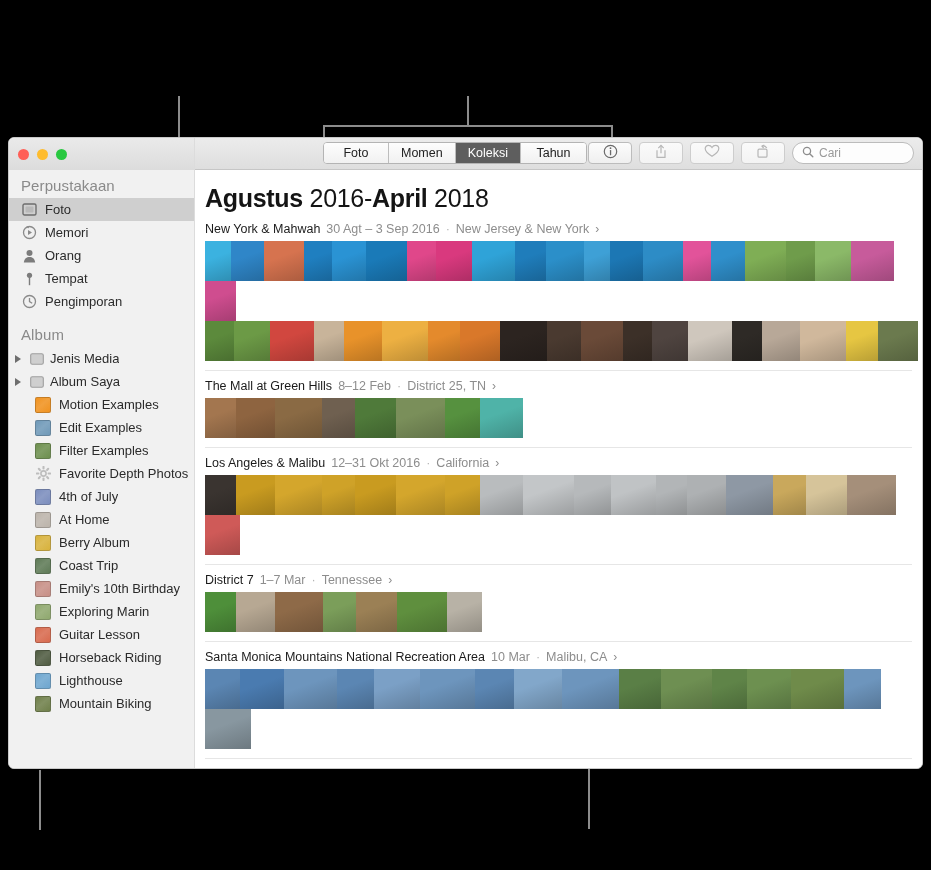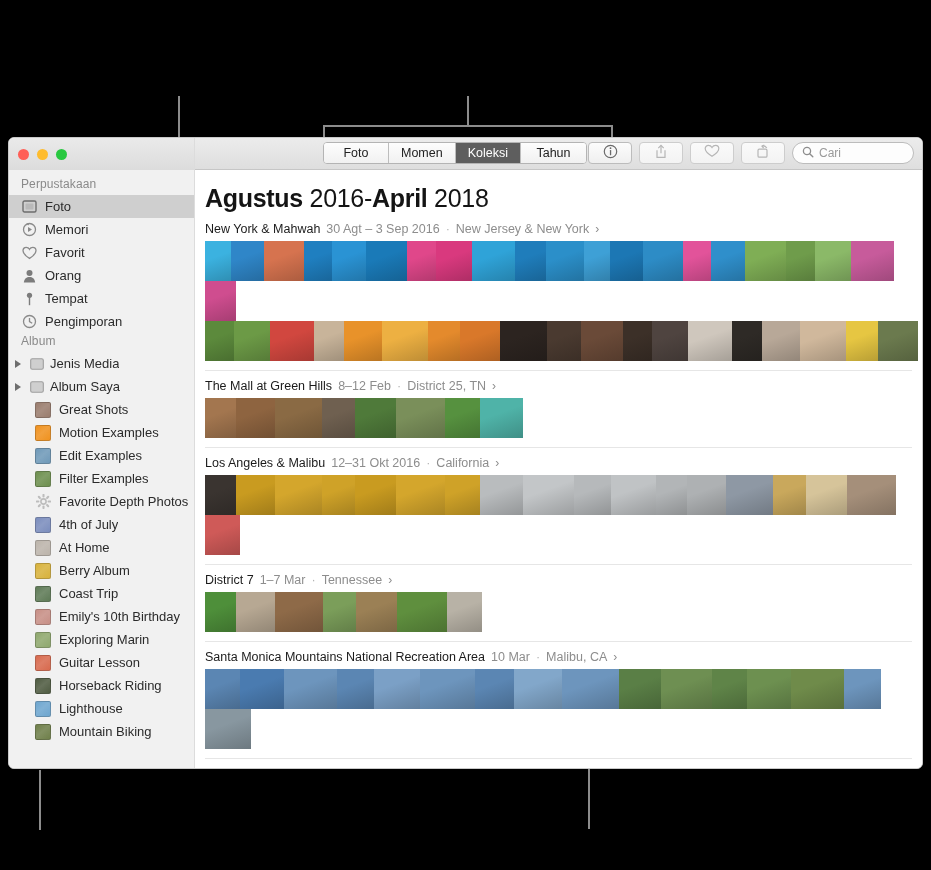--- a/index.html
+++ b/index.html
@@ -39,21 +39,21 @@
     background: linear-gradient(#eaeaea, #dcdcdc);
     display: flex; align-items: center; padding-left: 9px; gap: 8px;
   }
   .tl { width: 11px; height: 11px; border-radius: 50%; display:block; }
   .tl.red    { background: #ff5f57; }
   .tl.yellow { background: #febc2e; }
   .tl.green  { background: #28c840; }
 
   .sb-scroll { flex: 1 1 auto; overflow: hidden; padding-top: 6px; }
   .sb-head {
-    font-size: 12px; color: #8a8a8a;
+    font-size: 15px; color: #8a8a8a;
     padding: 1px 0 4px 12px; letter-spacing: .1px;
   }
   .sb-item {
     display: flex; align-items: center; gap: 8px;
     height: 23px; padding-left: 12px; font-size: 13px; color: #2b2b2b;
   }
   .sb-item.selected { background: #cfcfcf; }
   .sb-item.indent  { padding-left: 26px; }
   .sb-item.group   { padding-left: 6px; gap: 5px; }
   .sb-label { white-space: nowrap; overflow: hidden; }
@@ -186,28 +186,20 @@
           <span class="glyph">
             <svg width="15" height="15" viewBox="0 0 15 15">
                 <circle cx="7.5" cy="7.5" r="6" fill="none" stroke="#8a8a8a" stroke-width="1.3"></circle>
                 <path d="M7.5 1.5 L4.5 1.5 L6.2 3.6 Z" fill="#8a8a8a"></path>
                 <path d="M6 5 L10 7.5 L6 10 Z" fill="#8a8a8a"></path>
               </svg>
           </span>
           <span class="sb-label">Memori</span>
         </div>
 
-        <div class="sb-item">
-          <span class="glyph">
-            <svg width="15" height="14" viewBox="0 0 15 14">
-                <path d="M7.5 12.4 C7.5 12.4 1 8.4 1 4.7 C1 2.6 2.6 1.3 4.2 1.3 C5.6 1.3 6.9 2.2 7.5 3.3 C8.1 2.2 9.4 1.3 10.8 1.3 C12.4 1.3 14 2.6 14 4.7 C14 8.4 7.5 12.4 7.5 12.4 Z" fill="none" stroke="#8a8a8a" stroke-width="1.3"></path>
-              </svg>
-          </span>
-          <span class="sb-label">Favorit</span>
-        </div>
 
         <div class="sb-item">
           <span class="glyph">
             <svg width="15" height="14" viewBox="0 0 15 14">
                 <circle cx="7.5" cy="4" r="3" fill="#7c7c7c"></circle>
                 <path d="M1.8 13.5 C2.3 9.6 4.6 8 7.5 8 C10.4 8 12.7 9.6 13.2 13.5 Z" fill="#7c7c7c"></path>
               </svg>
           </span>
           <span class="sb-label">Orang</span>
         </div>
@@ -225,21 +217,21 @@
         <div class="sb-item">
           <span class="glyph">
             <svg width="15" height="15" viewBox="0 0 15 15">
                 <circle cx="7.5" cy="7.5" r="6" fill="none" stroke="#8a8a8a" stroke-width="1.3"></circle>
                 <path d="M7.5 4 L7.5 7.6 L10.2 9.2" fill="none" stroke="#8a8a8a" stroke-width="1.3"></path>
               </svg>
           </span>
           <span class="sb-label">Pengimporan</span>
         </div>
 
-        <div class="sb-head" style="margin-top:0;">Album</div>
+        <div class="sb-head" style="margin-top:12px;">Album</div>
 
         <div class="sb-item group">
           <span class="tri"></span>
           <span class="glyph">
             <svg width="14" height="12" viewBox="0 0 14 12">
                 <rect x="0.7" y="0.7" width="12.6" height="10.6" rx="1.6" fill="#cfcfcf" stroke="#9e9e9e" stroke-width="1.1"></rect>
               </svg>
           </span>
           <span class="sb-label">Jenis Media</span>
         </div>
@@ -248,24 +240,20 @@
           <span class="tri"></span>
           <span class="glyph">
             <svg width="14" height="12" viewBox="0 0 14 12">
                 <rect x="0.7" y="0.7" width="12.6" height="10.6" rx="1.6" fill="#cfcfcf" stroke="#9e9e9e" stroke-width="1.1"></rect>
               </svg>
           </span>
           <span class="sb-label">Album Saya</span>
         </div>
 
         <div id="album-list">
-            <div class="sb-item indent">
-              <span class="thumb" style="background: linear-gradient(140deg, rgb(154, 125, 110) 0%, rgba(255, 255, 255, 0.133) 45%, rgba(154, 125, 110, 0.8) 100%), rgb(154, 125, 110);"></span>
-              <span class="sb-label">Great Shots</span>
-            </div>
             <div class="sb-item indent">
               <span class="thumb" style="background: linear-gradient(140deg, rgb(240, 146, 31) 0%, rgba(255, 255, 255, 0.133) 45%, rgba(240, 146, 31, 0.8) 100%), rgb(240, 146, 31);"></span>
               <span class="sb-label">Motion Examples</span>
             </div>
             <div class="sb-item indent">
               <span class="thumb" style="background: linear-gradient(140deg, rgb(111, 153, 184) 0%, rgba(255, 255, 255, 0.133) 45%, rgba(111, 153, 184, 0.8) 100%), rgb(111, 153, 184);"></span>
               <span class="sb-label">Edit Examples</span>
             </div>
             <div class="sb-item indent">
               <span class="thumb" style="background: linear-gradient(140deg, rgb(109, 143, 78) 0%, rgba(255, 255, 255, 0.133) 45%, rgba(109, 143, 78, 0.8) 100%), rgb(109, 143, 78);"></span>

